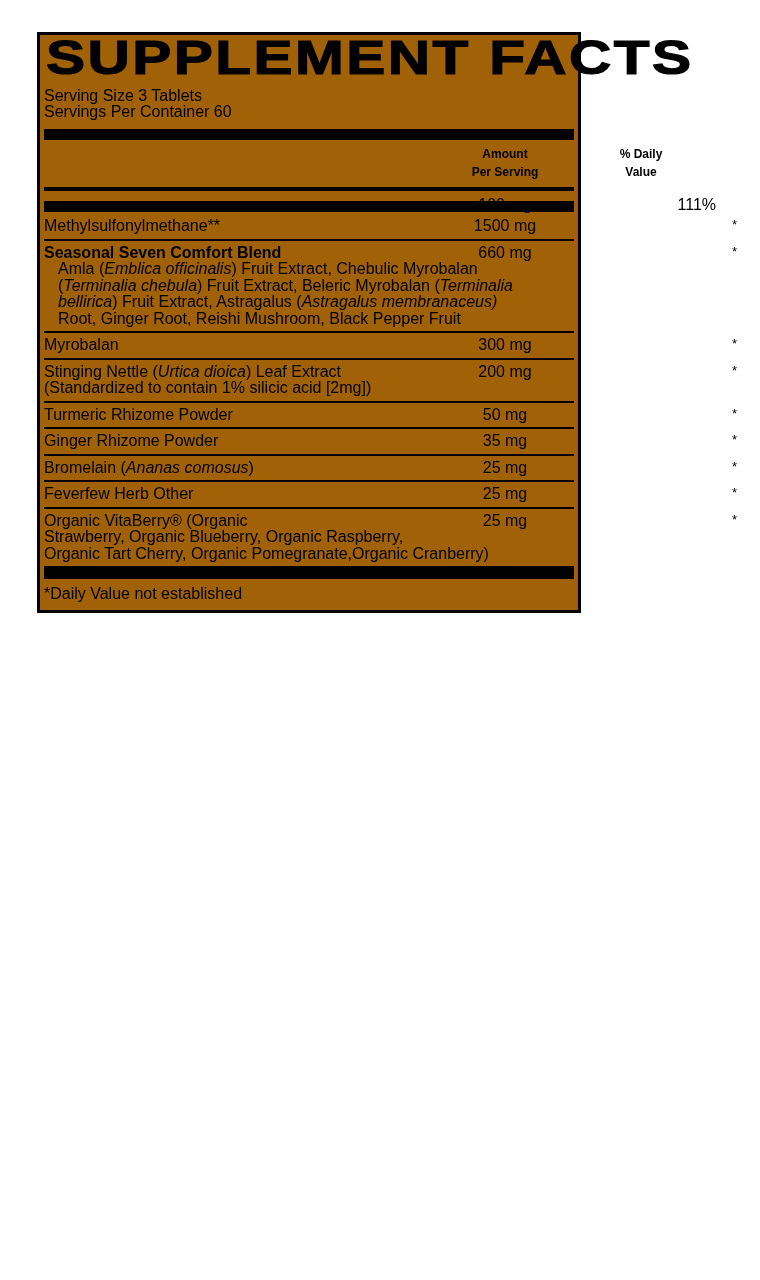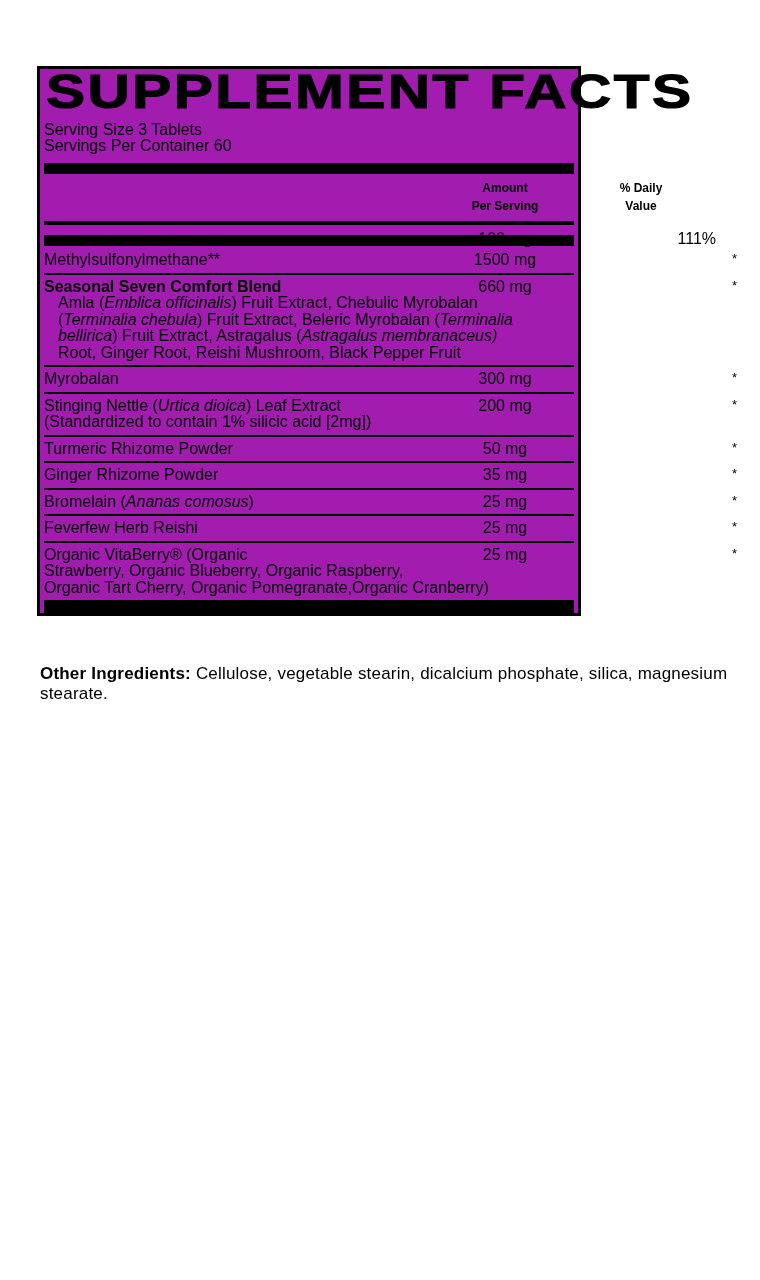--- a/index.html
+++ b/index.html
@@ -6,22 +6,22 @@
   body{
     width:760px;height:1280px;
     background:#ffffff;
     font-family:"Liberation Sans", sans-serif;
     color:#000;
     -webkit-font-smoothing:antialiased;
   }
   .page{position:relative;width:760px;height:1280px;background:#fff;overflow:hidden;}
 
   .label-box{
-    position:absolute;left:37px;top:66px;width:544px;
-    box-sizing:border-box;border:3px solid #000;background:#a21caf;
+    position:absolute;left:37px;top:32px;width:544px;
+    box-sizing:border-box;border:3px solid #000;background:#a16207;
     padding:0 4px 0 4px;
   }
   .title{
     font-size:48px;font-weight:bold;line-height:42px;
     letter-spacing:2px;white-space:nowrap;
     transform:scaleX(1.22);transform-origin:0 50%;
     -webkit-text-stroke:1.2px #000;
     margin:2px 0 0 2px;
   }
   .serving-line{font-size:16px;line-height:16px;}
@@ -145,38 +145,36 @@
         </div>
         <div class="row">
           <div class="name">
             <div class="line"><span>Bromelain (</span><span class="it">Ananas comosus</span><span>)</span></div>
           </div>
           <div class="amount">25 mg</div>
           <div class="dv star">*</div>
         </div>
         <div class="row">
           <div class="name">
-            <div class="line"><span>Feverfew Herb Reishi</span></div>
+            <div class="line"><span>Feverfew Herb Other</span></div>
           </div>
           <div class="amount">25 mg</div>
           <div class="dv star">*</div>
         </div>
         <div class="row">
           <div class="name">
             <div class="line"><span>Organic VitaBerry® (Organic</span></div>
             <div class="line"><span>Strawberry, Organic Blueberry, Organic Raspberry,</span></div>
             <div class="line"><span>Organic Tart Cherry, Organic Pomegranate,Organic Cranberry)</span></div>
           </div>
           <div class="amount">25 mg</div>
           <div class="dv star">*</div>
         </div>
       </div>
 
     <div class="bar bar-bottom"></div>
 
+    <div class="footnote">*Daily Value not established</div>
 
   </div>
 
-  <div class="other">
-    <span class="lbl">Other Ingredients:</span><span> Cellulose, vegetable stearin, dicalcium phosphate, silica, magnesium stearate.</span>
-  </div>
 
 </div>
 
 </body></html>

